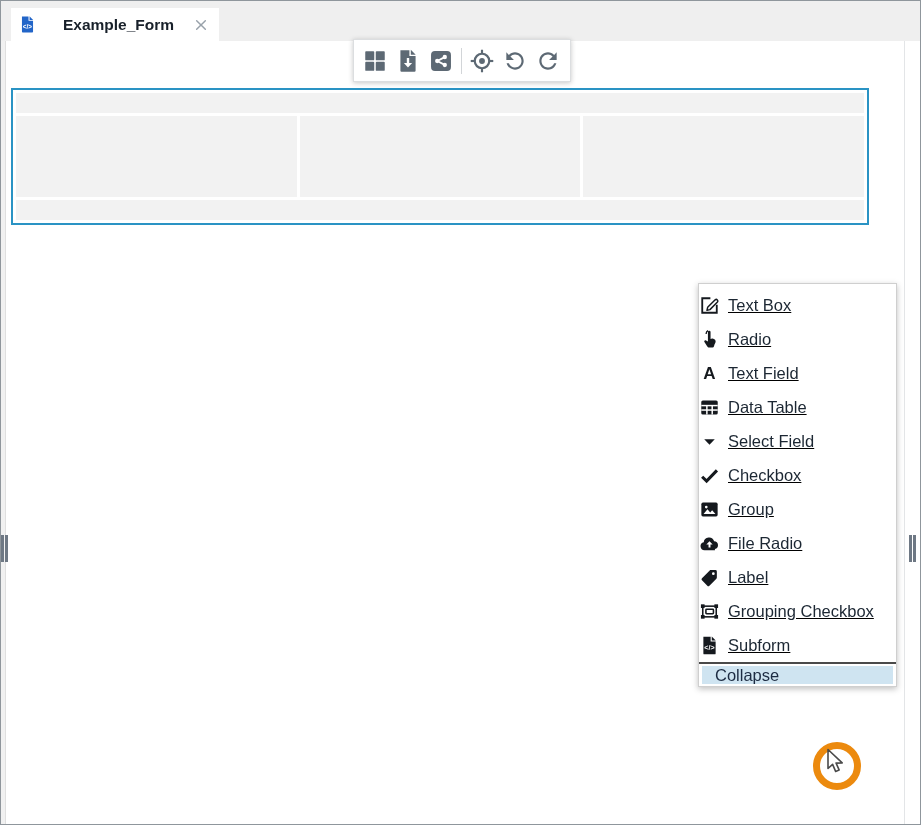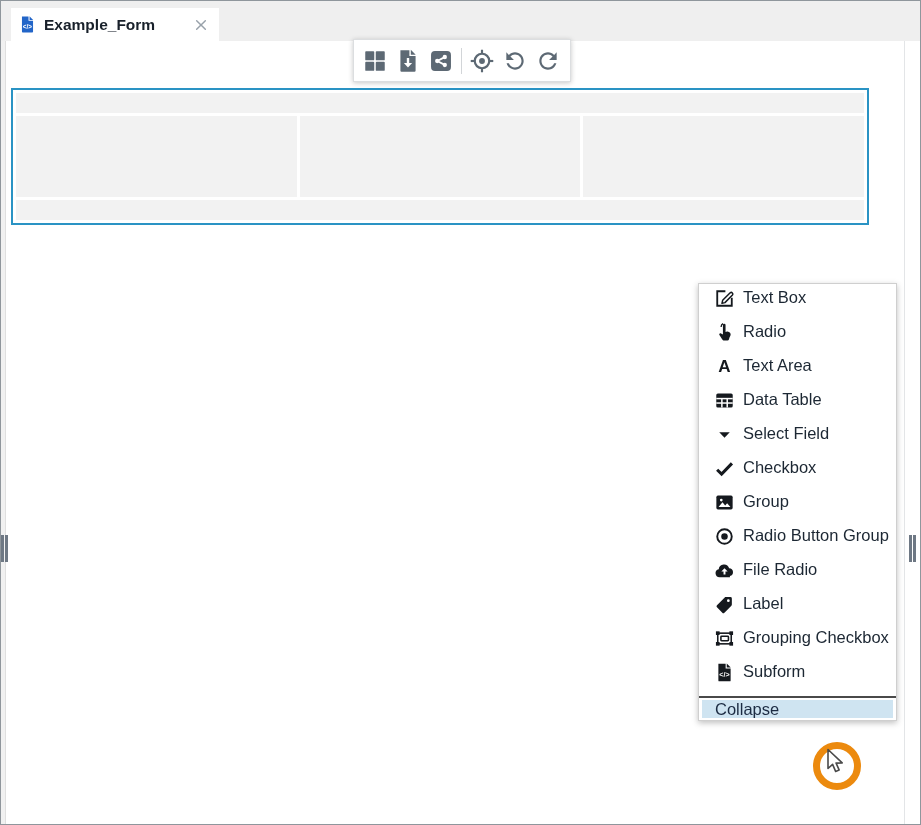--- a/index.html
+++ b/index.html
@@ -1,20 +1,20 @@
 <!DOCTYPE html>
 <html><head>
 <meta charset="utf-8">
 <style>
   html,body{margin:0;padding:0;background:#fff;font-family:"Liberation Sans",sans-serif;}
   #screen{position:relative;width:921px;height:825px;background:#fff;border:1px solid #8f969c;box-sizing:border-box;overflow:hidden;}
 
   
   .tab-bar{position:absolute;left:0;top:0;width:100%;height:40px;background:#efefef;}
-  .tab{position:absolute;left:10px;top:7px;width:208px;height:33px;background:#fff;display:flex;align-items:center;padding:0 10px 0 7px;box-sizing:border-box;}
+  .tab{position:absolute;left:10px;top:7px;width:208px;height:33px;background:#fff;display:flex;align-items:center;padding:0 10px 0 7px;box-sizing:border-box;text-align:center;}
   .tab-icon{width:19px;height:21px;color:#2265c8;flex:0 0 auto;}
   .tab-title{font-size:15.5px;font-weight:bold;color:#18202a;margin-left:7px;flex:1 1 auto;white-space:nowrap;overflow:hidden;}
   .tab-close{width:16px;height:16px;color:#98a1aa;cursor:pointer;flex:0 0 auto;}
   .tab-close svg{width:16px;height:16px;display:block;}
 
   
   .toolbar{position:absolute;left:352px;top:38px;width:218px;height:43px;background:#fff;border:1px solid #dcdee0;box-sizing:border-box;box-shadow:0 1px 5px rgba(0,0,0,0.22);display:flex;align-items:center;padding:0 8px;gap:7px;}
   .tb-btn{width:26px;height:26px;color:#5d6974;cursor:pointer;display:flex;align-items:center;justify-content:center;}
   .tb-btn svg{width:26px;height:26px;display:block;}
   .tb-divider{width:1px;height:26px;background:#d2d5d8;}
@@ -29,21 +29,21 @@
   
   .left-gutter{position:absolute;left:0;top:40px;width:4px;height:785px;background:#f1f1f1;border-right:1px solid #dfdfdf;}
   .right-divider{position:absolute;left:903px;top:40px;width:1px;height:785px;background:#e3e5e7;}
   .splitter{position:absolute;top:534px;width:8px;height:27px;display:flex;gap:1.5px;cursor:col-resize;}
   .splitter i{display:block;width:2.8px;height:100%;background:#6e7884;}
   .splitter.left{left:0;}
   .splitter.right{left:908px;}
 
   
   .palette{position:absolute;left:697px;top:282px;width:199px;box-sizing:border-box;background:#fff;border:1px solid #cfcfcf;box-shadow:0 2px 6px rgba(0,0,0,0.25);padding:4px 0 2px 0;z-index:10;}
-  .p-item{height:34px;display:flex;padding-left:15px;cursor:pointer;}
+  .p-item{height:34px;display:flex;align-items:center;padding-left:0;cursor:pointer;text-decoration:underline;}
   .p-item .p-icon{width:21px;height:21px;color:#15191e;flex:0 0 auto;display:flex;align-items:center;justify-content:center;}
   .p-item .p-icon svg{width:21px;height:21px;display:block;}
   .p-label{margin-left:8px;font-size:16.5px;color:#1c2733;white-space:nowrap;}
   .p-sep{height:2px;background:#4a4a4a;margin:0;}
   .p-footer{height:18px;margin:2px 3px 0 3px;background:#cfe4f1;display:flex;align-items:center;padding-left:5px;cursor:pointer;}
   .p-footer .p-icon{color:#5f7183;}
   .p-footer .p-label{color:#1c2b42;}
 
   
   .click-ring{position:absolute;left:812px;top:741px;width:48px;height:48px;box-sizing:border-box;border:7px solid #ec8a0e;border-radius:50%;z-index:50;pointer-events:none;}
@@ -168,21 +168,21 @@
             </svg>
           </span>
           <span class="p-label">Radio</span>
         </div>
         <div class="p-item">
           <span class="p-icon">
             <svg viewBox="0 0 24 24" fill="currentColor">
               <text x="12" y="18.3" text-anchor="middle" font-size="19.5" font-weight="bold" font-family="Liberation Sans,sans-serif" fill="currentColor">A</text>
             </svg>
           </span>
-          <span class="p-label">Text Area</span>
+          <span class="p-label">Text Field</span>
         </div>
         <div class="p-item">
           <span class="p-icon">
             <svg viewBox="0 0 24 24" fill="currentColor">
               <rect x="2.6" y="4" width="18.8" height="16" rx="1.8"></rect>
               <g stroke="#fff" stroke-width="1.7">
                 <line x1="2.6" y1="9.8" x2="21.4" y2="9.8"></line>
                 <line x1="9" y1="9.8" x2="9" y2="20"></line>
                 <line x1="15.1" y1="9.8" x2="15.1" y2="20"></line>
                 <line x1="2.6" y1="14.9" x2="21.4" y2="14.9"></line>
@@ -209,29 +209,20 @@
         </div>
         <div class="p-item">
           <span class="p-icon">
             <svg viewBox="0 0 24 24" fill="currentColor">
               <rect x="2.7" y="4.1" width="18.6" height="15.8" rx="1.8"></rect>
               <circle cx="8.3" cy="9.2" r="1.55" fill="#fff"></circle>
               <path d="M5.2 17.1l4.5-5.3 3.1 3.5 2.2-2.5 3.8 4.3z" fill="#fff"></path>
             </svg>
           </span>
           <span class="p-label">Group</span>
-        </div>
-        <div class="p-item">
-          <span class="p-icon">
-            <svg viewBox="0 0 24 24" fill="currentColor">
-              <circle cx="12" cy="12" r="8.3" fill="none" stroke="currentColor" stroke-width="2.2"></circle>
-              <circle cx="12" cy="12" r="3.7"></circle>
-            </svg>
-          </span>
-          <span class="p-label">Radio Button Group</span>
         </div>
         <div class="p-item">
           <span class="p-icon">
             <svg viewBox="0 0 24 24" fill="currentColor">
               <path d="M18.2 19.7H6.3a4.6 4.6 0 0 1-.9-9.1 6.1 6.1 0 0 1 11.9-1.2 4.45 4.45 0 0 1 .9 8.8z"></path>
               <path d="M12 9.4l-3.6 3.8h2.5v3.5h2.2v-3.5h2.5z" fill="#fff"></path>
             </svg>
           </span>
           <span class="p-label">File Radio</span>
         </div>

